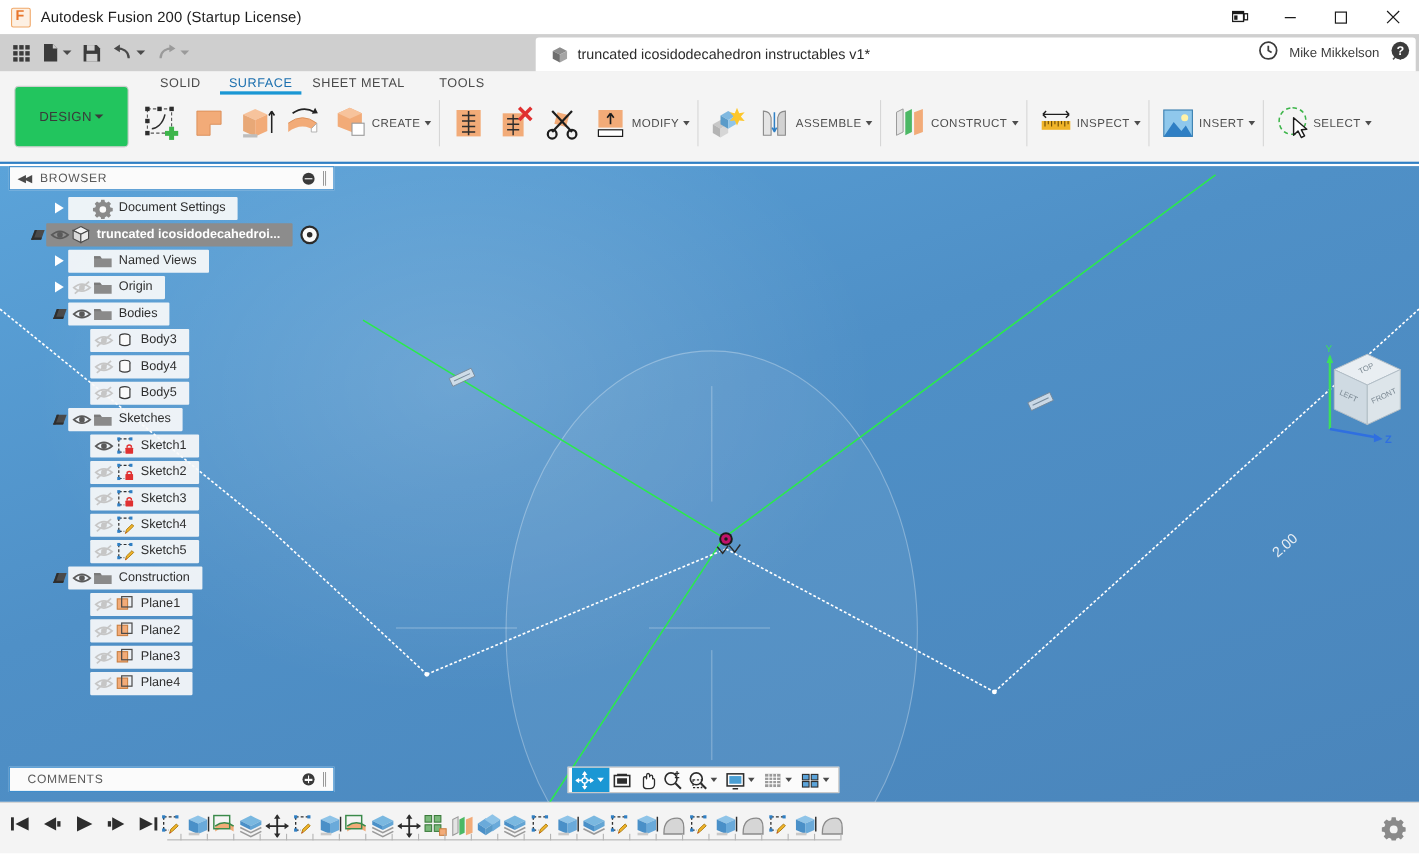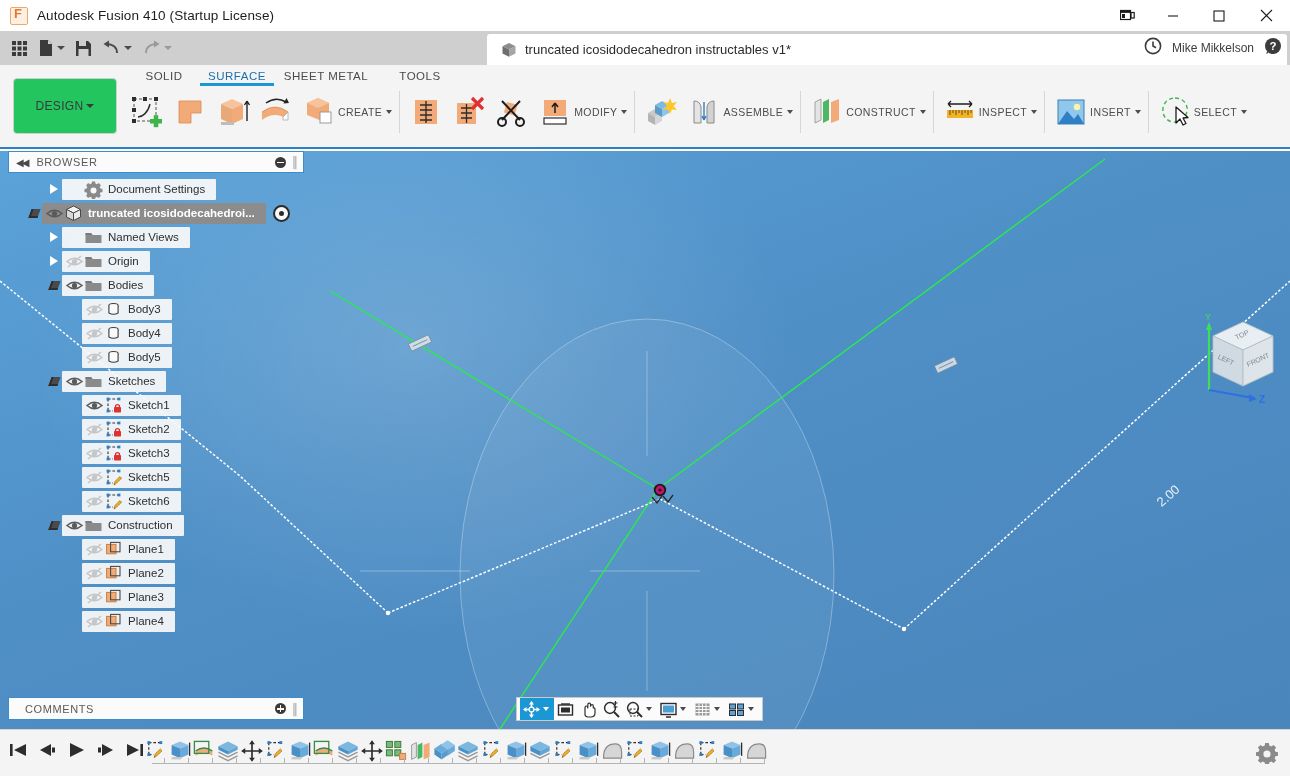--- a/index.html
+++ b/index.html
@@ -263,21 +263,21 @@
     position: absolute; right: 12px; top: 12px; width: 22px; height: 22px;
   }
 </style>
 </head>
 <body>
 
 <div id="app">
 
   <div class="titlebar">
     <div class="app-logo"></div>
-    <div class="app-title">Autodesk Fusion 410 (Startup License)</div>
+    <div class="app-title">Autodesk Fusion 200 (Startup License)</div>
     <div class="win-controls">
       <div class="win-btn">
         <svg width="15" height="13" viewBox="0 0 15 13">
           <rect x="0.5" y="1.5" width="10" height="9" fill="none" stroke="#1b1b1b" stroke-width="1.2"></rect>
           <rect x="0.5" y="1.5" width="10" height="2.4" fill="#1b1b1b"></rect>
           <rect x="2" y="5" width="3" height="4" fill="#1b1b1b"></rect>
           <rect x="11" y="3.5" width="3.2" height="5.5" fill="none" stroke="#1b1b1b" stroke-width="1.2"></rect>
         </svg>
       </div>
       <div class="win-btn">
@@ -891,21 +891,21 @@
        <path d="M4 3 H15 M4 3 V15 M4 15 H9"></path>
             </g>
      <g fill="#2f7fc4">
               <rect x="2.6" y="1.6" width="2.8" height="2.8"></rect>
               <rect x="13.6" y="1.6" width="2.8" height="2.8"></rect>
        <rect x="2.6" y="13.6" width="2.8" height="2.8"></rect>
             </g>
      <path d="M10 17 L11 13.4 L16 8.6 L17.6 10.2 L12.6 15 Z" fill="#f0b429" stroke="#a8780d" stroke-width="0.8"></path>
      <path d="M10 17 L11.3 16.4 L10.6 15.6 Z" fill="#e03131"></path>
           </svg>
-          <span class="node-label">Sketch5</span>
+          <span class="node-label">Sketch4</span>
         </div>
       </div>
       <div class="node" style="padding-left: 58px;">
         <span class="twisty"></span>
         <div class="node-pill">
           <svg width="19" height="19" viewBox="0 0 19 19">
             <path d="M2 9.5 Q9.5 3 17 9.5 Q9.5 16 2 9.5 Z" fill="none" stroke="#c6c6c6" stroke-width="1.5"></path>
                <circle cx="9.5" cy="9.5" r="2.6" fill="#c6c6c6"></circle>
             <path d="M3 15 L16 4" stroke="#c6c6c6" stroke-width="1.5"></path>
           </svg>
@@ -914,21 +914,21 @@
        <path d="M4 3 H15 M4 3 V15 M4 15 H9"></path>
             </g>
      <g fill="#2f7fc4">
               <rect x="2.6" y="1.6" width="2.8" height="2.8"></rect>
               <rect x="13.6" y="1.6" width="2.8" height="2.8"></rect>
        <rect x="2.6" y="13.6" width="2.8" height="2.8"></rect>
             </g>
      <path d="M10 17 L11 13.4 L16 8.6 L17.6 10.2 L12.6 15 Z" fill="#f0b429" stroke="#a8780d" stroke-width="0.8"></path>
      <path d="M10 17 L11.3 16.4 L10.6 15.6 Z" fill="#e03131"></path>
           </svg>
-          <span class="node-label">Sketch6</span>
+          <span class="node-label">Sketch5</span>
         </div>
       </div>
       <div class="node" style="padding-left: 38px;">
         <span class="twisty">
           <span class="tri open"></span>
         </span>
         <div class="node-pill">
           <svg width="19" height="19" viewBox="0 0 19 19">
             <path d="M2 9.5 Q9.5 3 17 9.5 Q9.5 16 2 9.5 Z" fill="none" stroke="#5a5a5a" stroke-width="1.5"></path>
                <circle cx="9.5" cy="9.5" r="2.6" fill="#5a5a5a"></circle>

